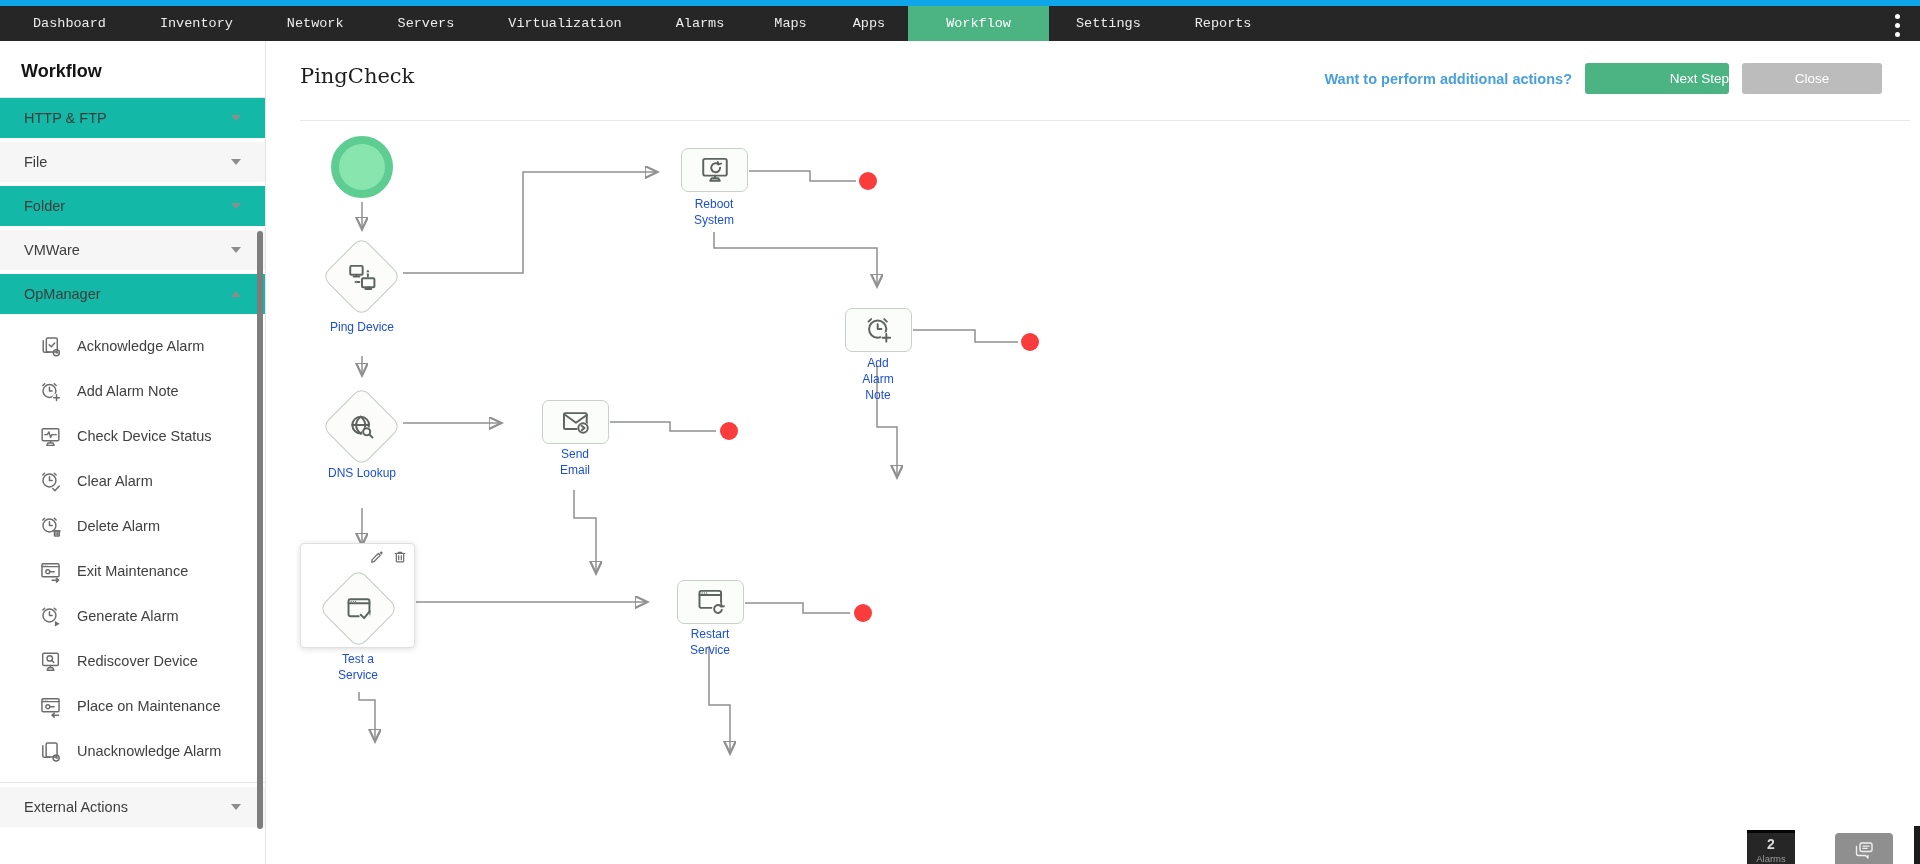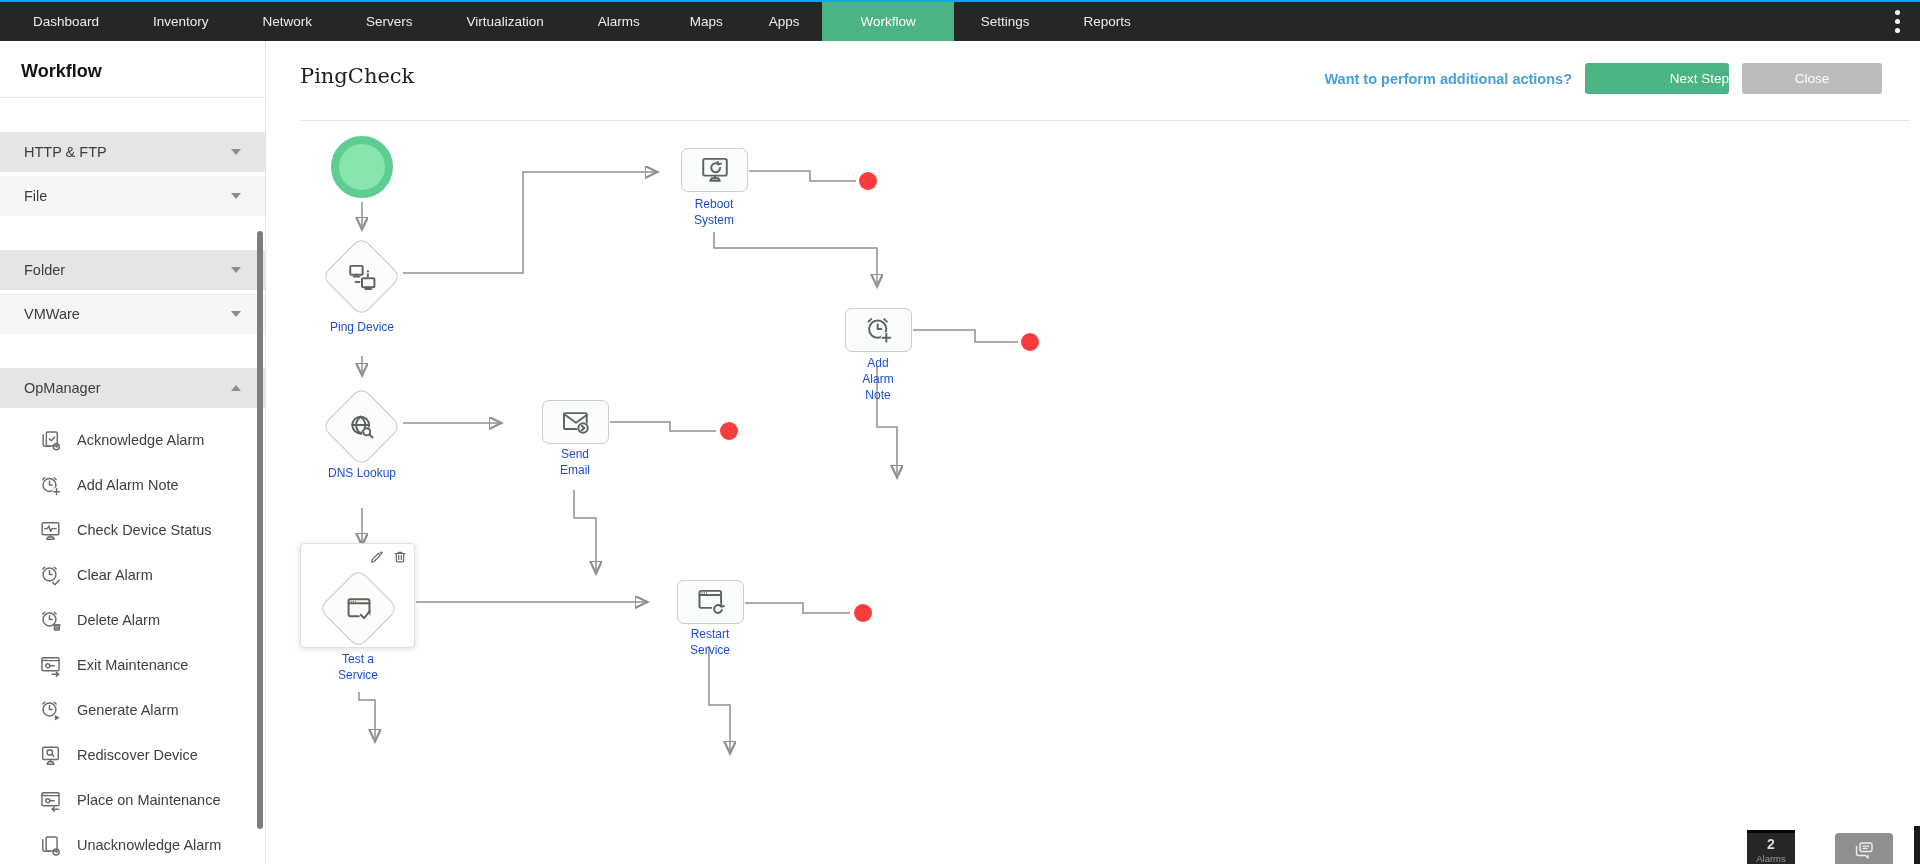--- a/index.html
+++ b/index.html
@@ -2,38 +2,38 @@
 <html><head>
 <meta charset="utf-8">
 <style>
   * { margin:0; padding:0; box-sizing:border-box; }
   html,body { width:1920px; height:864px; overflow:hidden; background:#fff;
               font-family:"Liberation Sans", sans-serif; }
   body { position:relative; }
 
   
   .topnav { position:absolute; left:0; top:0; width:1920px; height:41px;
-            background:#262626; border-top:2px solid #0ea5e9;
-            display:flex; align-items:stretch; padding-left:6px; z-index:30; }
+            background:#262626; border-top:6px solid #0ea5e9;
+            display:flex; align-items:stretch; padding-left:6px; z-index:30;font-family:Liberation Mono, monospace; }
   .navtab { display:flex; align-items:center; padding:0 27px; color:#ededed;
             font-size:13.5px; cursor:pointer; white-space:nowrap; }
   .navtab.narrow { padding:8px 23px; }
   .navtab.active { background:#4cb383; color:#fff; padding:0 38px; }
   .kebab { position:absolute; right:14px; top:0; height:39px; display:flex;
            flex-direction:column; justify-content:center; gap:4px; padding:0 6px; cursor:pointer; }
   .kebab i { width:5px; height:5px; border-radius:50%; background:#fff; }
 
   
   .sidebar { position:absolute; left:0; top:41px; width:266px; height:823px;
              background:#fff; border-right:1px solid #e4e4e4; z-index:20; }
   .sb-title { font-size:18px; font-weight:700; color:#141414; padding:20px 0 15px 21px; }
   .sb-divider { height:1px; background:#e6e6e6; }
   .sb-sec { height:40px; margin-bottom:4px; display:flex; align-items:center;
             padding:0 24px; font-size:14.5px; color:#3d3d3d; cursor:pointer; }
-  .sb-sec.dark { background:#e5e5e5;margin-top:34px; }
+  .sb-sec.dark { background:#14b8a6; }
   .sb-sec.light { background:#f6f6f6; }
   .sb-sec .lbl { flex:1; }
   .car-down { width:0; height:0; border-left:5px solid transparent; border-right:5px solid transparent;
               border-top:6px solid #8d8d8d; }
   .car-up   { width:0; height:0; border-left:5px solid transparent; border-right:5px solid transparent;
               border-bottom:6px solid #8d8d8d; }
   .sb-items { padding:6px 0 8px 0; background:#fff; }
   .sb-item { display:flex; align-items:center; min-height:45px; padding:2px 14px 2px 38px;
              gap:14px; font-size:14.5px; color:#404040; cursor:pointer; line-height:1.25; }
   .sb-item svg { flex:0 0 auto; }

